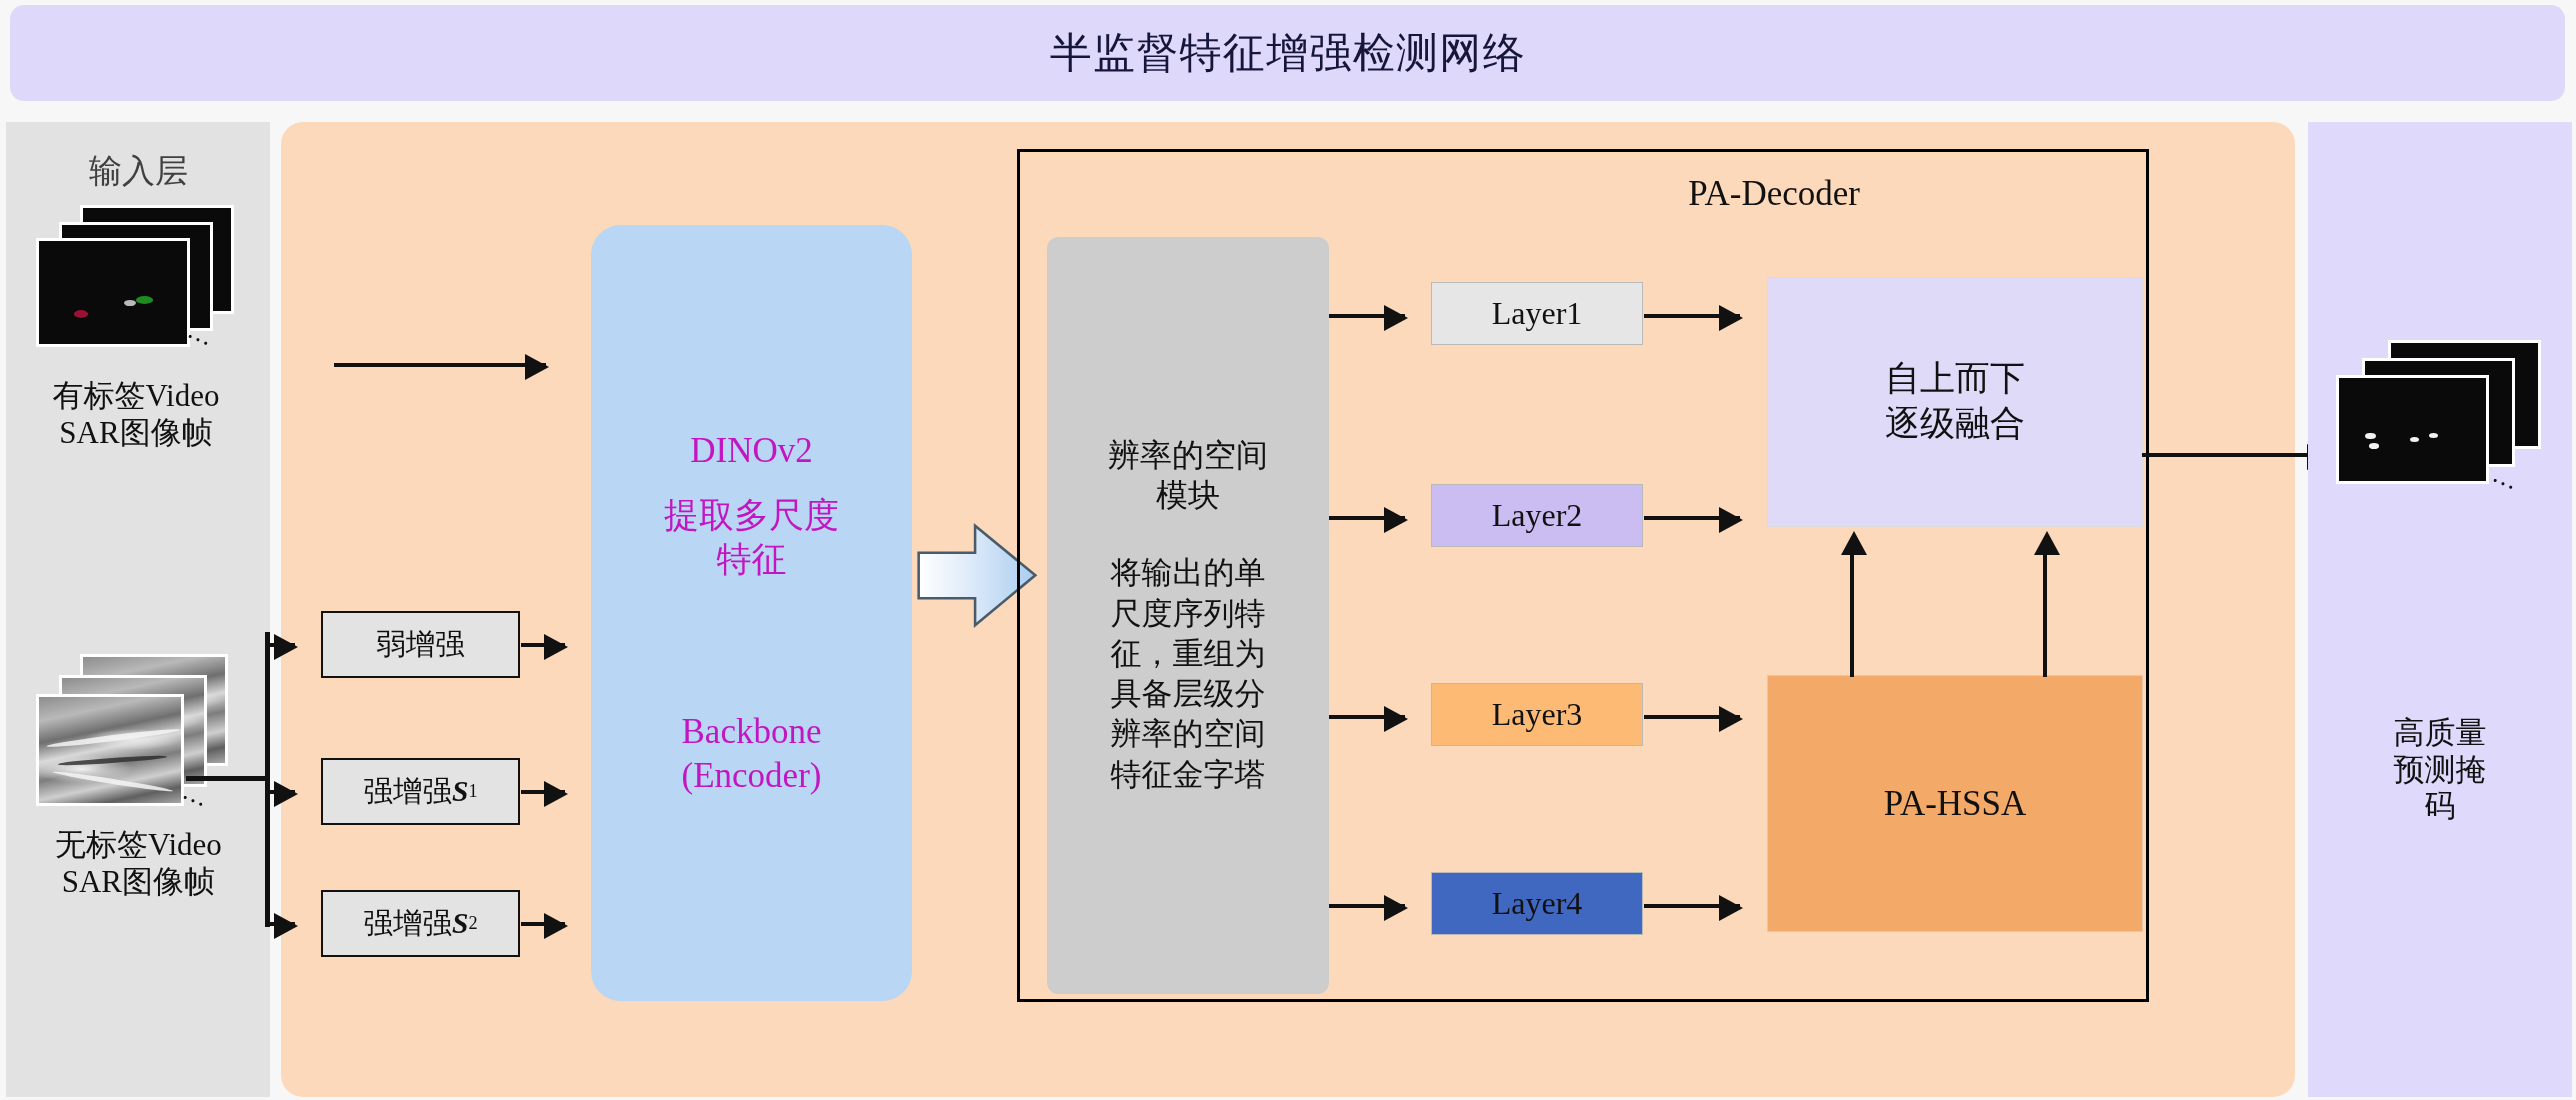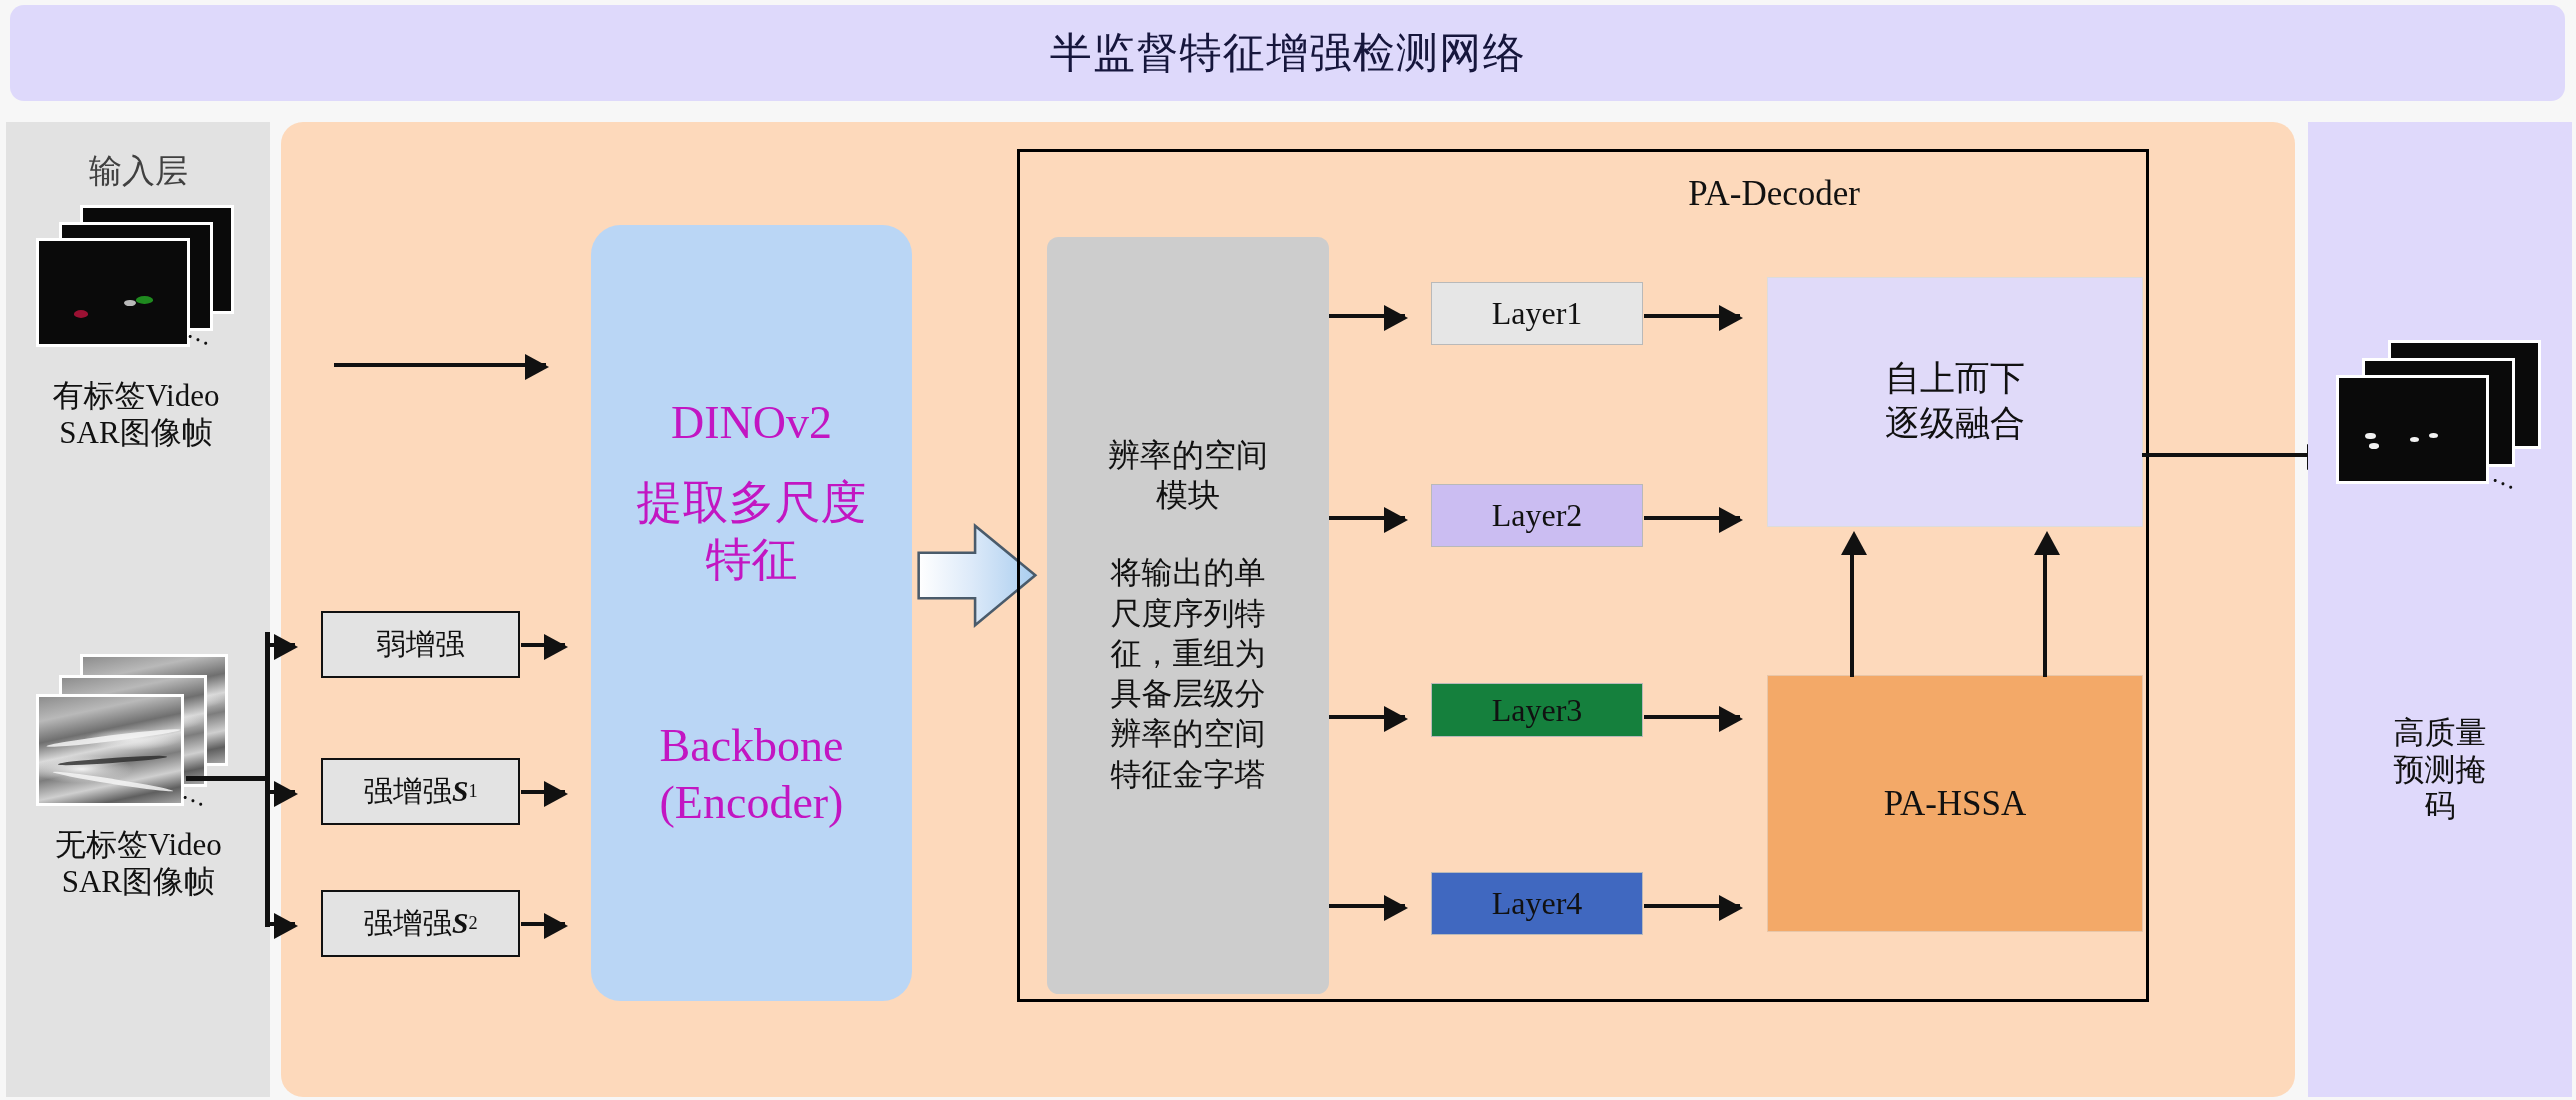--- a/index.html
+++ b/index.html
@@ -63,21 +63,21 @@
     background:#e3e3e3;border:2.6px solid #111;font-size:29.5px;color:#111;
   }
   .aug-box sup{font-size:0.62em;vertical-align:super;}
   .aug-box i{font-style:italic;font-weight:bold;}
 
   #backbone-box{
     left:591px;top:225px;width:321px;height:776px;
     background:#bad6f5;border-radius:29.5px;
     flex-direction:column;gap:0;
   }
-  #backbone-box .line{color:#c216c2;font-size:46px;line-height:1.25;}
+  #backbone-box .line{color:#c216c2;font-size:35px;line-height:1.25;}
   #backbone-box .l1{margin-bottom:22px;}
   #backbone-box .l2{margin-bottom:128px;}
 
   
   #pa-decoder-frame{
     position:absolute;left:1017px;top:149px;width:1132px;height:853px;
     border:3.2px solid #000;box-sizing:border-box;background:transparent;
   }
   #pa-decoder-label{
     position:absolute;left:1411px;top:174px;width:449px;text-align:right;
@@ -87,21 +87,21 @@
   #reorg-box{
     left:1047px;top:237px;width:282px;height:757px;
     background:#cdcdcd;border-radius:11.5px;flex-direction:column;
   }
   #reorg-box .head{font-size:32px;line-height:1.24;color:#111;margin-bottom:38px;}
   #reorg-box .body{font-size:31px;line-height:1.30;color:#111;}
 
   .layer-box{font-size:32px;color:#111;border:1.3px solid #b9b9b9;}
   #layer1{left:1431px;top:282px;width:212px;height:63px;background:#e6e6e6;}
   #layer2{left:1431px;top:484px;width:212px;height:63px;background:#cbbdf2;}
-  #layer3{left:1431px;top:683px;width:212px;height:54px;background:#15803d;}
+  #layer3{left:1431px;top:683px;width:212px;height:63px;background:#fdba74;}
   #layer4{left:1431px;top:872px;width:212px;height:63px;background:#4068c0;}
 
   #fusion-box{
     left:1767px;top:277px;width:376px;height:250px;background:#e0daf9;
     flex-direction:column;font-size:35px;color:#111;line-height:1.28;
     border:1.3px solid #dcdcdc;
   }
   #hssa-box{
     left:1767px;top:675px;width:376px;height:257px;background:#f3a968;
     font-size:35px;color:#111;border:1.3px solid #e8c6a8;

